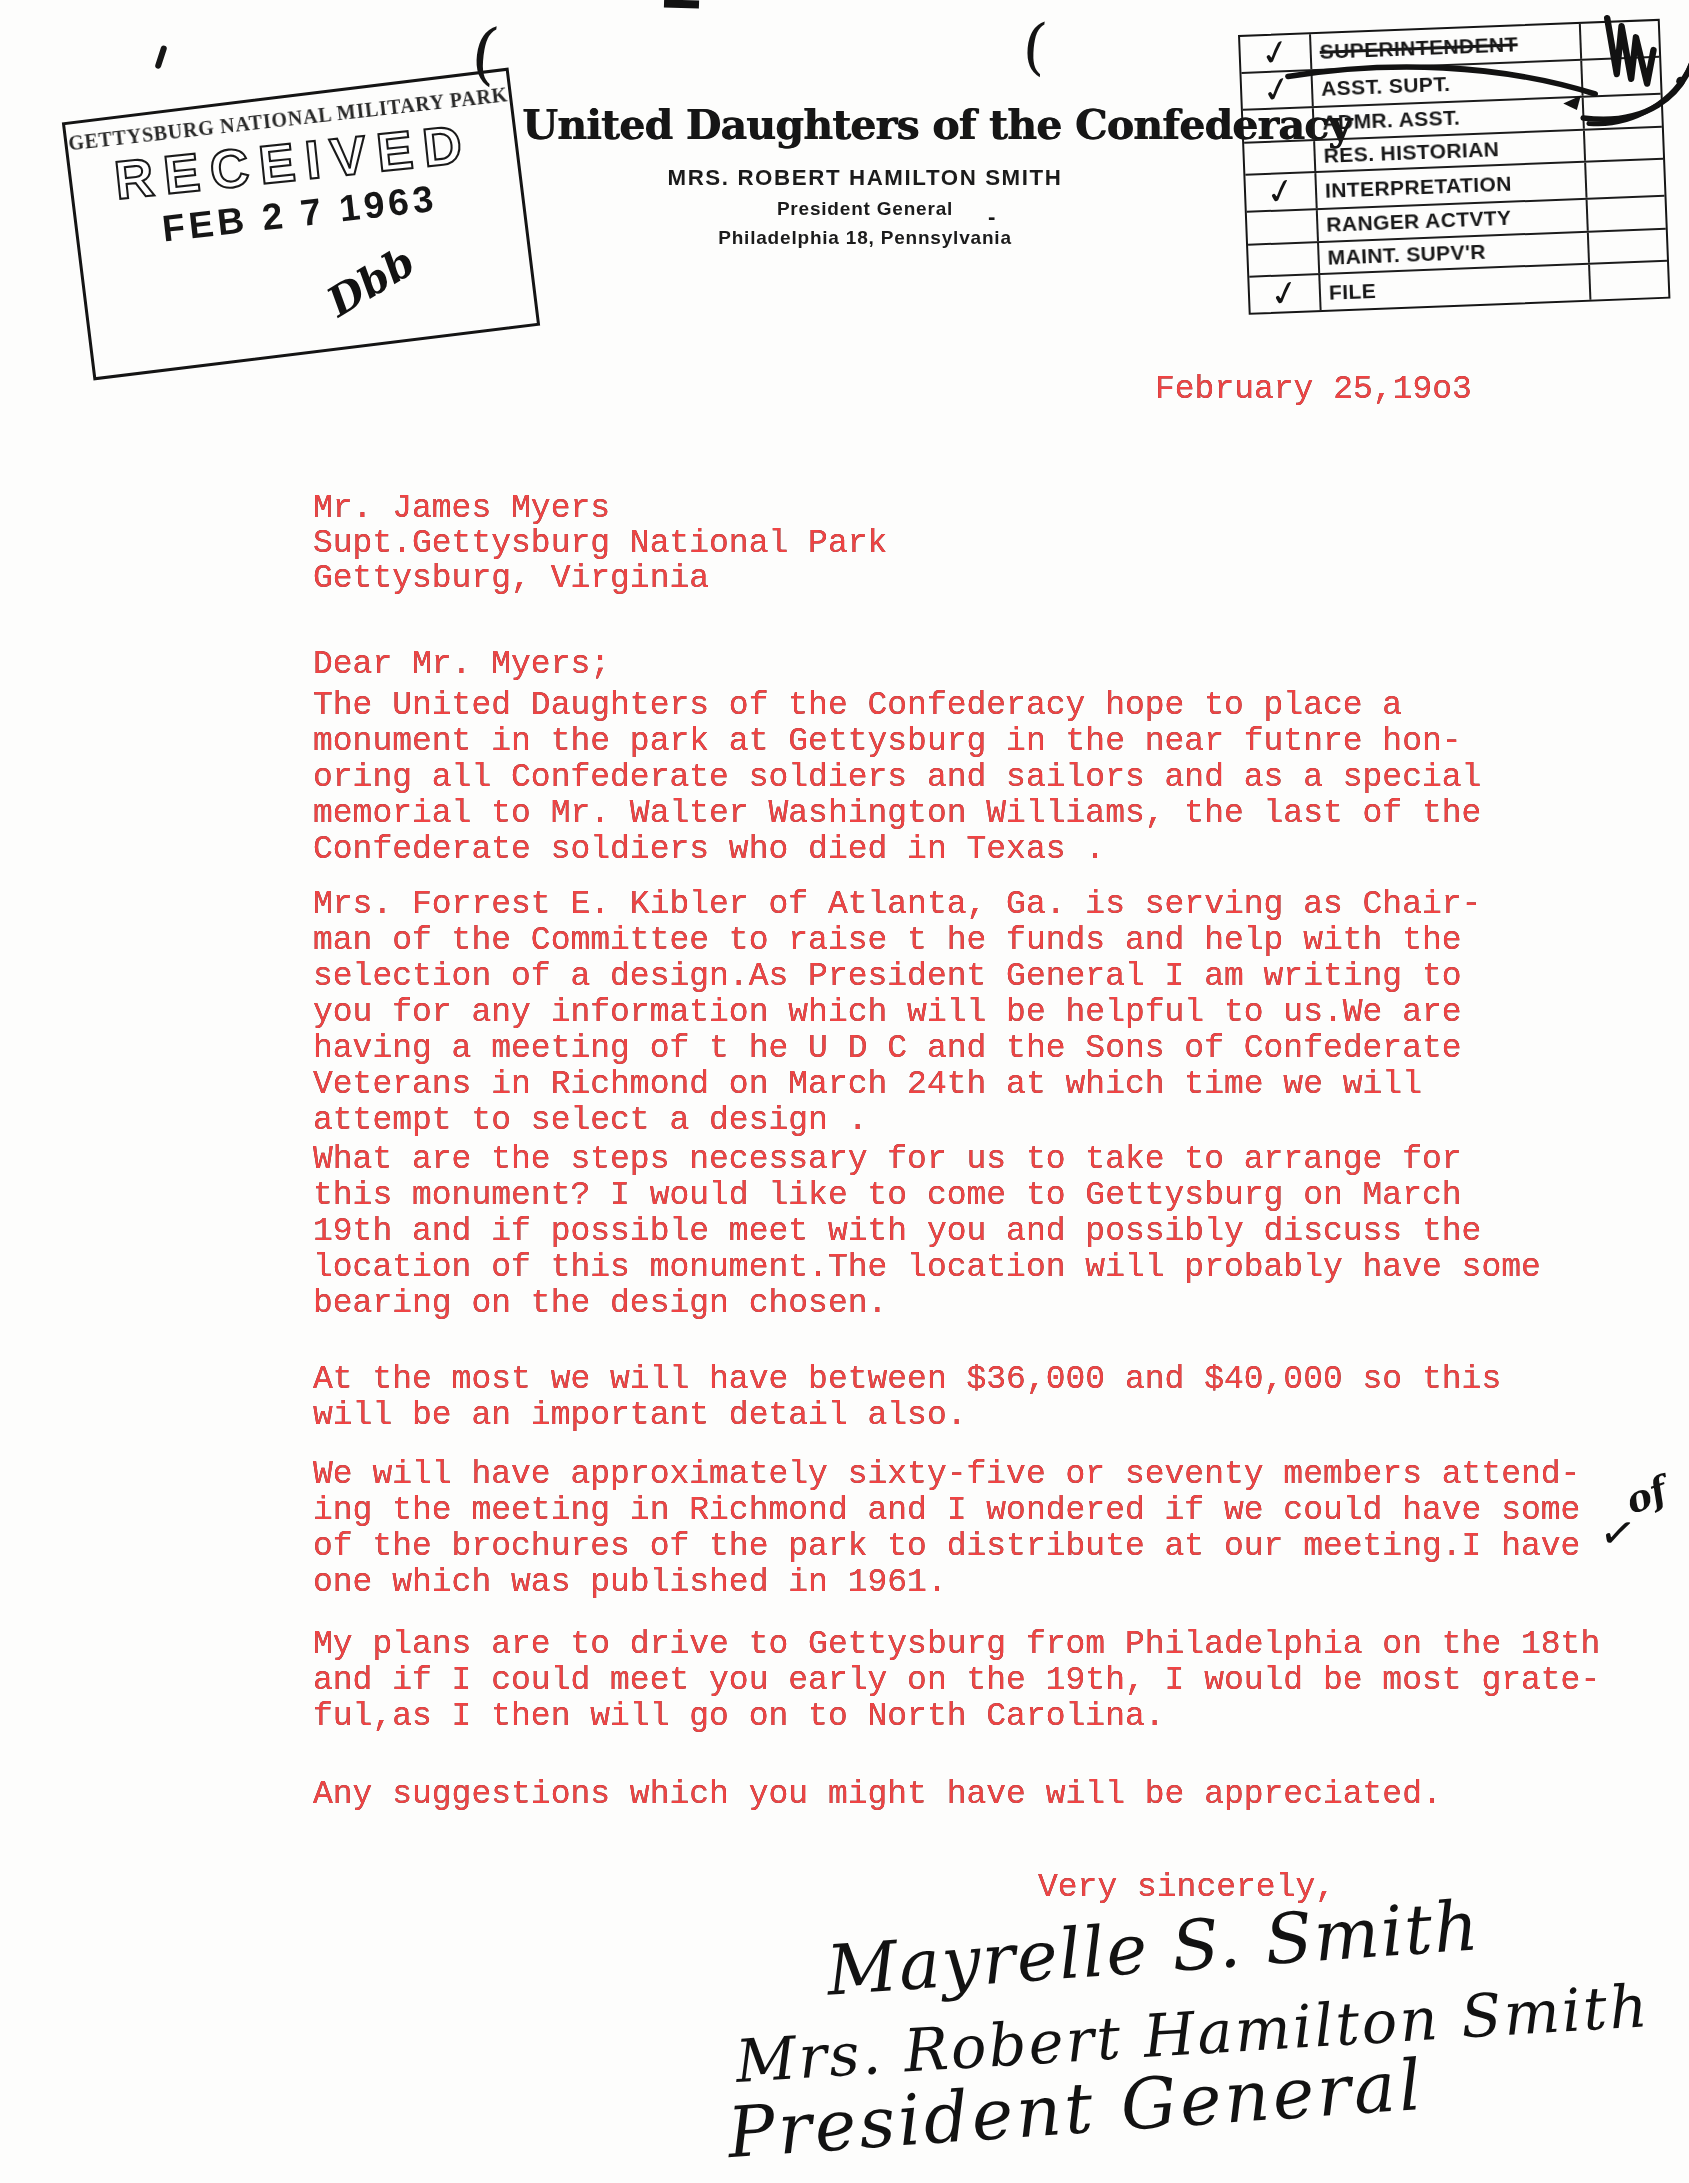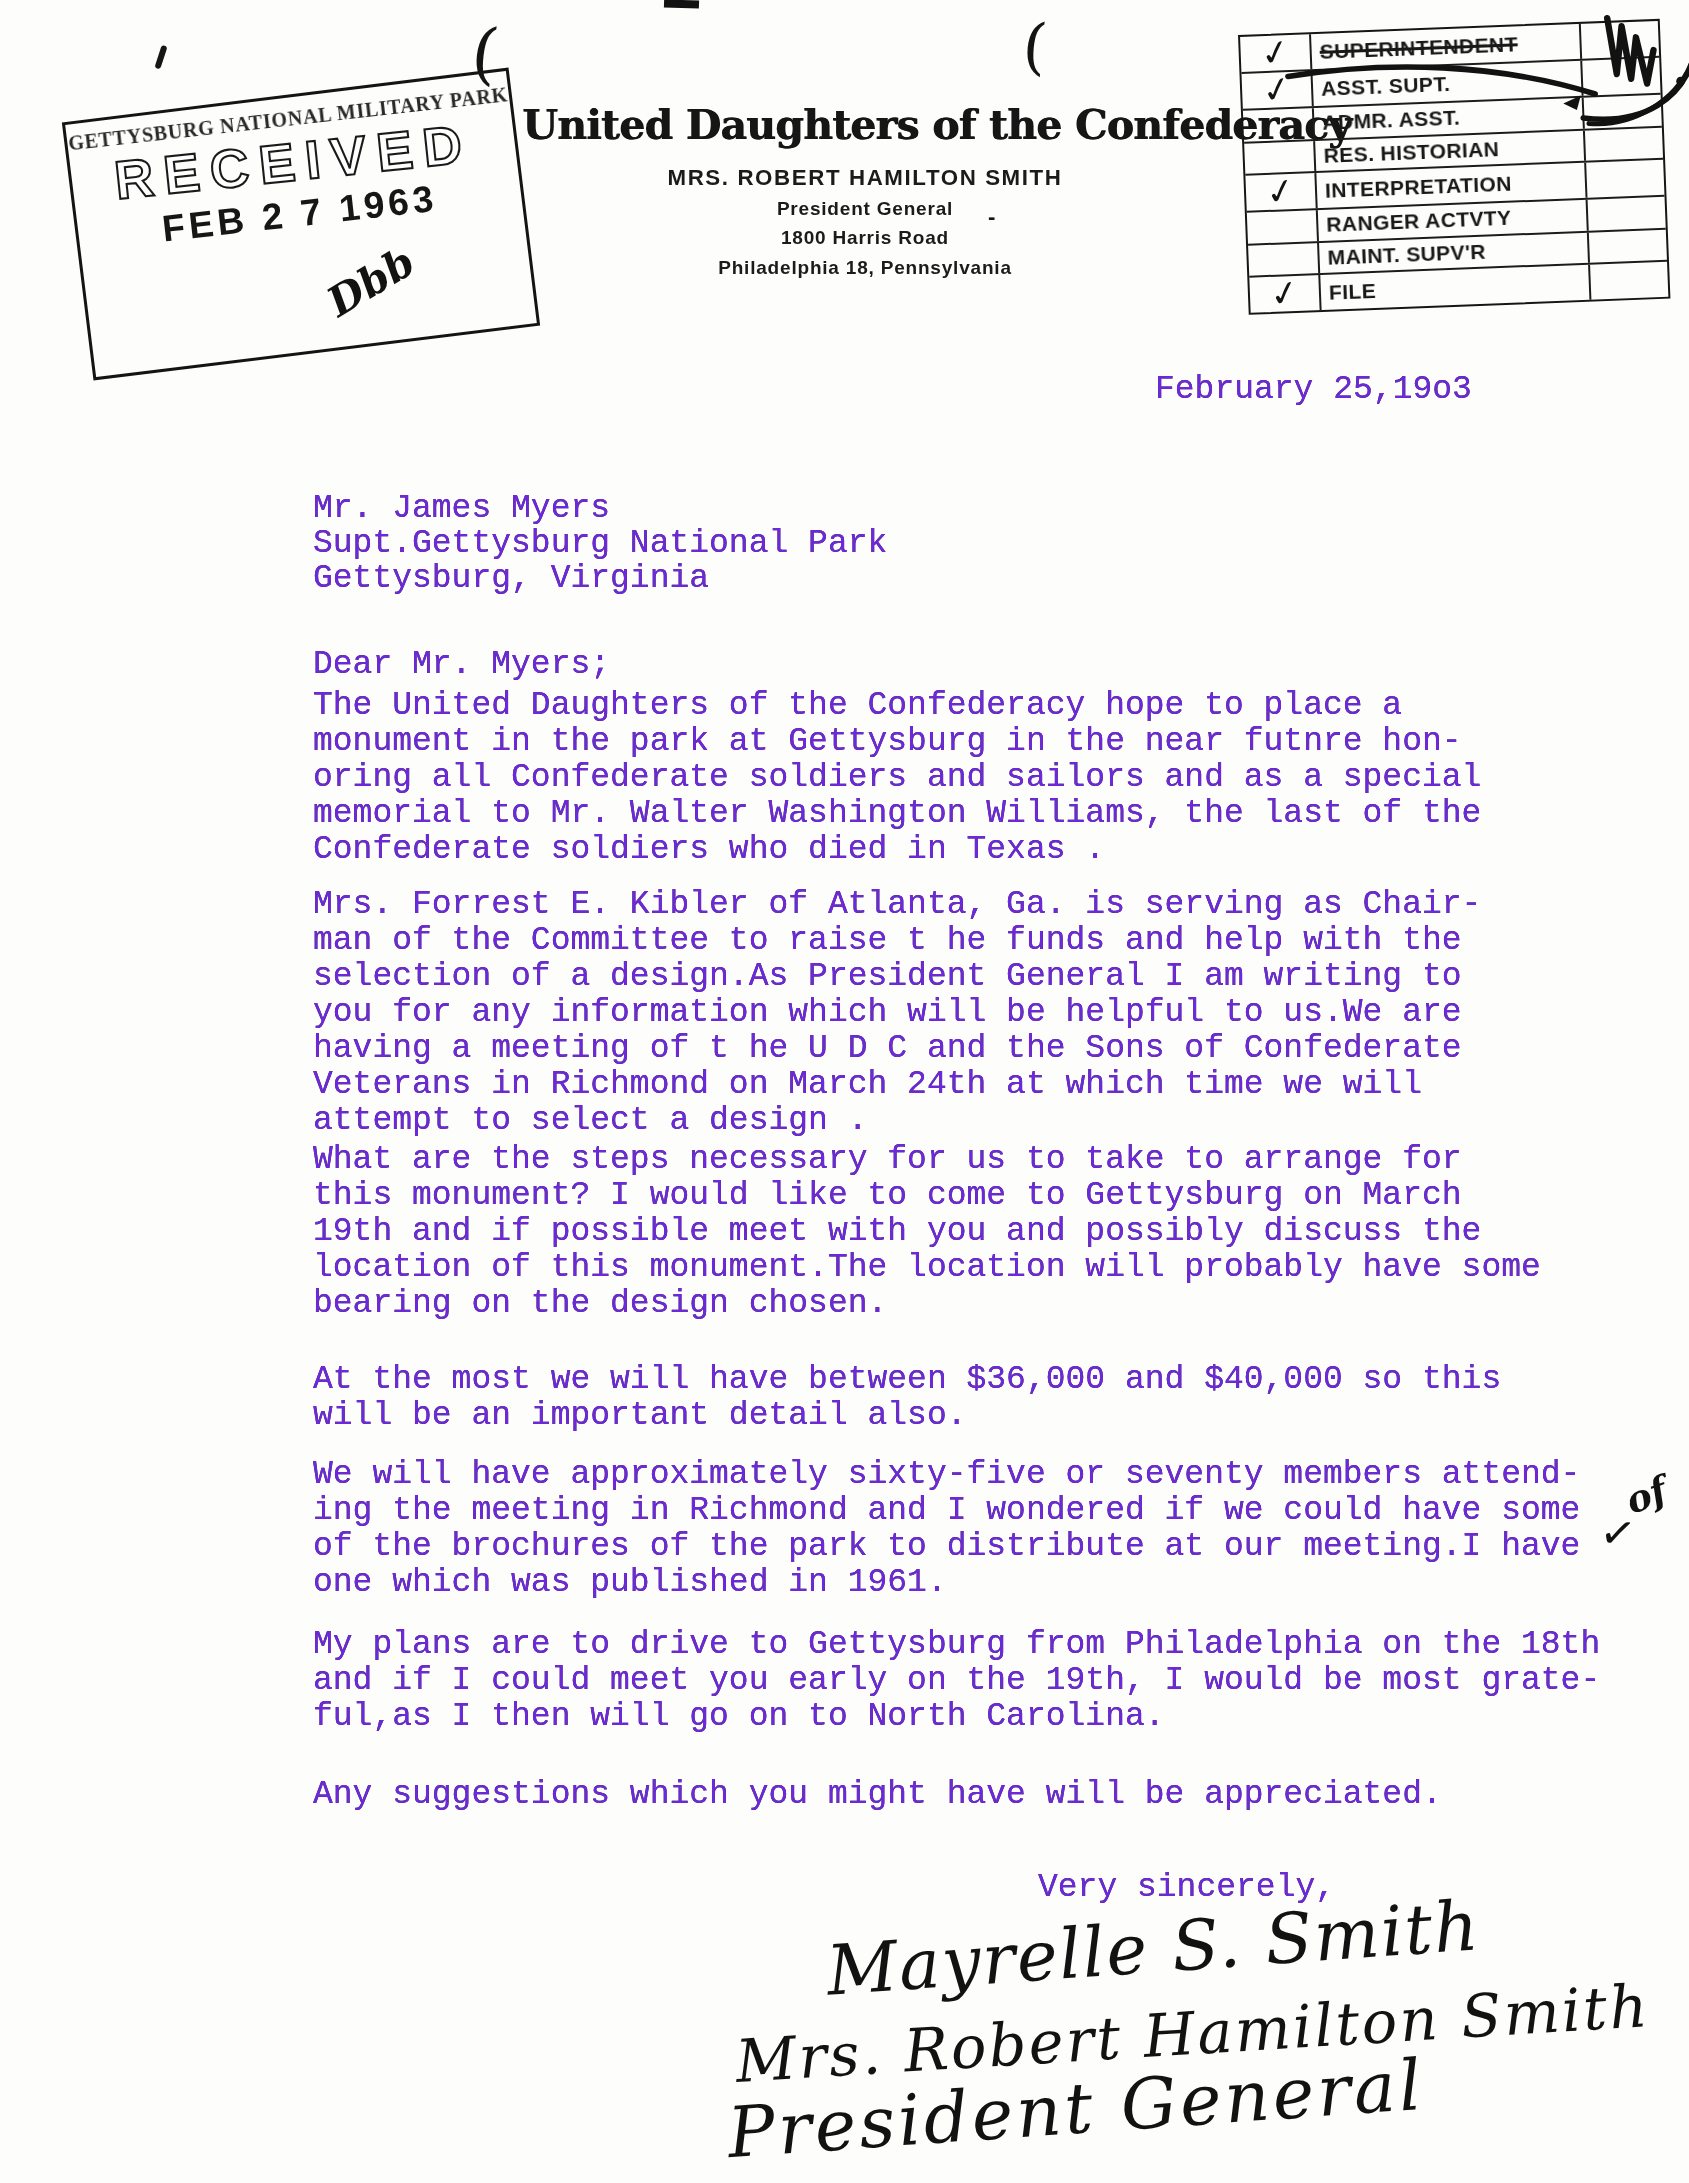--- a/index.html
+++ b/index.html
@@ -3,21 +3,21 @@
 <meta charset="utf-8">
 <style>
   html,body{margin:0;padding:0;background:#6b6b6b;}
   .page{
     position:relative;width:1690px;height:2183px;background:#fdfdfc;
     overflow:hidden;color:#161616;font-family:"Liberation Mono",monospace;
   }
   
   .t{
     position:absolute;white-space:pre;font-size:33px;line-height:36px;
-    color:#6d28d9;text-shadow:0 0 0.5px #2a2a2a;letter-spacing:0;
+    color:#ef4444;text-shadow:0 0 0.5px #2a2a2a;letter-spacing:0;
   }
   .date-line{left:1155px;top:372px;}
   .addr{left:313px;top:491px;line-height:35px;}
   .salut{left:313px;top:647px;}
   .para{left:313px;}
   .p1{top:688px;} .p2{top:887px;} .p3{top:1142px;} .p4{top:1362px;}
   .p5{top:1457px;} .p6{top:1627px;} .p7{top:1777px;}
   .closing{left:1038px;top:1870px;}
 
   
@@ -108,21 +108,20 @@
     <div class="rs-line1">GETTYSBURG NATIONAL MILITARY PARK</div>
     <div class="rs-received">RECEIVED</div>
     <div class="rs-date">FEB 2 7 1963</div>
     <div class="rs-initials hand">Dbb</div>
   </div>
 
   <div class="letterhead">
     <div class="lh-org">United Daughters of the Confederacy</div>
     <div class="lh-sub lh-name">MRS. ROBERT HAMILTON SMITH</div>
     <div class="lh-sub lh-title">President General</div>
-    <div class="lh-sub lh-a1">1800 Harris Road</div>
     <div class="lh-sub lh-a2">Philadelphia 18, Pennsylvania</div>
   </div>
   <span class="lh-dash">-</span>
 
   <div class="routing">
     <div class="rt-row">
       <div class="chk-cell">
           <span class="chk">✓</span>
         </div>
       <div class="lbl-cell">

